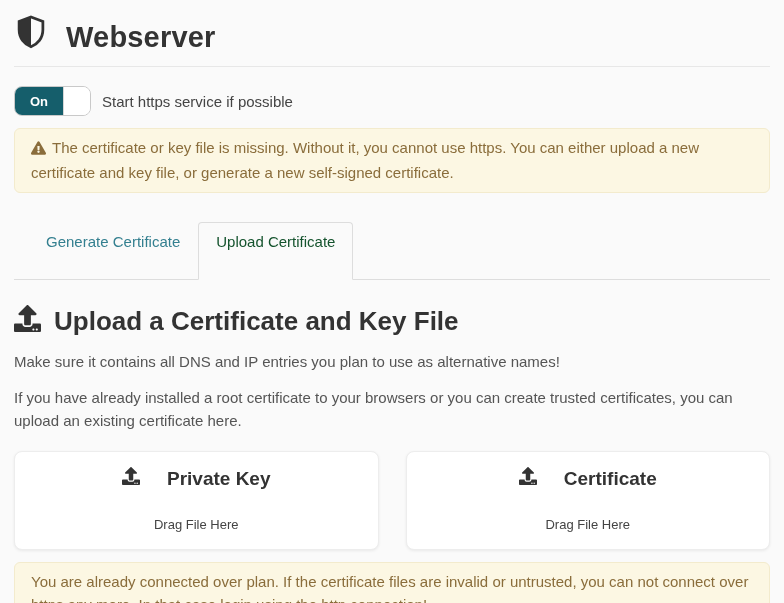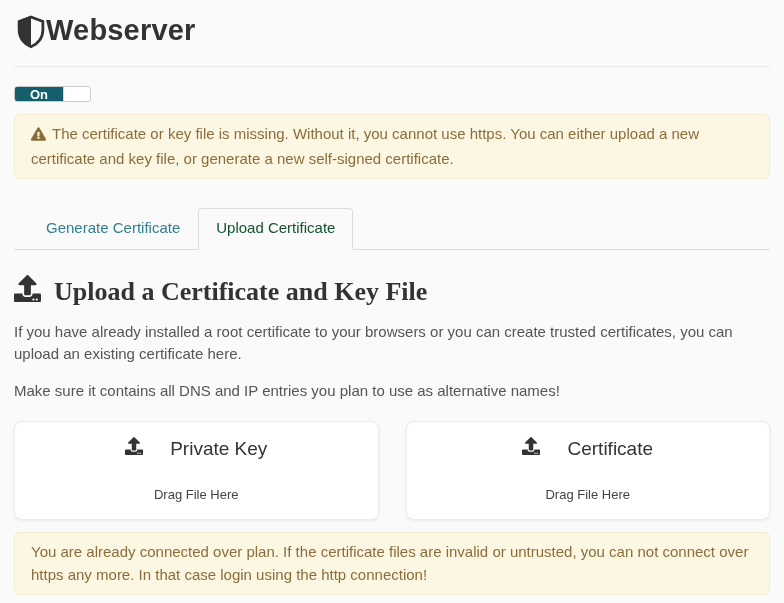--- a/index.html
+++ b/index.html
@@ -6,30 +6,30 @@
   html,body { width: 784px; height: 603px; }
   body {
     font-family: "Liberation Sans", "DejaVu Sans", sans-serif;
     background: #fafafa;
     color: #555;
     overflow: hidden;
   }
   .page { padding: 10px 14px 0; }
 
   
-  .hdr { display: flex; align-items: flex-start; gap: 0; padding: 4px 2px 0; }
+  .hdr { display: flex; align-items: flex-end; gap: 20px; padding: 4px 2px 0; }
   .hdr svg { flex: 0 0 auto; }
   h1 { font-size: 29px; font-weight: 700; color: #333; letter-spacing: 0.2px; }
   .divider { border: none; border-top: 1px solid #e7e7e7; margin: 12px 0 19px; }
 
   
   .toggle-row { display: flex; align-items: center; margin-bottom: 12px; }
   .toggle {
-    display: flex; width: 77px; height: 16px;
-    border: 1px solid #c9c9c9; border-radius: 3px; overflow: hidden;
+    display: flex; width: 77px; height: 30px;
+    border: 1px solid #c9c9c9; border-radius: 8px; overflow: hidden;
     background: #fff; cursor: pointer; flex: 0 0 auto;
   }
   .toggle-on {
     width: 48px; background: #155e6b; color: #fff;
     font-size: 13px; font-weight: 700;
     display: flex; align-items: center; justify-content: center;
   }
   .toggle-knob { flex: 1; background: #fff; border-left: 1px solid #d6d6d6; }
   .toggle-label { margin-left: 11px; font-size: 15px; color: #444; }
 
@@ -38,46 +38,46 @@
     background: #fcf7e3; border: 1px solid #f3ebcd; border-radius: 6px;
     color: #8a6d3b; font-size: 15px; line-height: 1.55;
     padding: 7px 16px; margin-bottom: 29px;
   }
   .alert .warn-ic { display: inline-block; vertical-align: -2px; margin-right: 6px; }
   .alert.second { margin: 12px 0 13px; }
 
   
   .tabs { display: flex; border-bottom: 1px solid #dddddd; padding-left: 14px; }
   .tab {
-    padding: 10px 17px 12px; font-size: 15px; color: #337f8f;
+    padding: 10px 17px 28px; font-size: 15px; color: #337f8f;
     text-decoration: none; cursor: pointer; border: 1px solid transparent;
   }
   .tab.active {
     color: #14532d; background: #fafafa;
     border: 1px solid #dddddd; border-bottom: 1px solid #fafafa;
     border-radius: 4px 4px 0 0; margin-bottom: -1px; cursor: default;
   }
 
   
   h2 {
     margin: 25px 0 12px; font-size: 26px; font-weight: 700; color: #333;
-    display: flex; align-items: center; gap: 13px; font-family: Liberation Serif, serif;
+    display: flex; align-items: center; gap: 13px;
   }
   .para { font-size: 15px; line-height: 1.5; color: #555; margin-bottom: 14px; }
 
   
   .dropzones { display: flex; gap: 27px; margin: 19px 0 10px; }
   .dropzone {
     flex: 1; background: #ffffff; border: 1px solid #ededed; border-radius: 8px;
     box-shadow: 0 1px 3px rgba(0,0,0,0.07);
     text-align: center; padding: 15px 10px 17px; cursor: pointer;
   }
   .dz-title {
     font-size: 19px; color: #333;
-    display: flex; align-items: center; justify-content: center; gap: 27px;
+    display: flex; align-items: center; justify-content: center; gap: 27px; font-weight: bold;
   }
   .dz-hint { font-size: 13px; color: #444; margin-top: 27px; }
 </style>
 </head>
 <body>
 
 <div class="page">
 
   <div class="hdr">
     <span>
@@ -89,20 +89,21 @@
     <h1>Webserver</h1>
   </div>
 
   <hr class="divider">
 
   <div class="toggle-row">
     <div class="toggle">
       <span class="toggle-on">On</span>
       <span class="toggle-knob"></span>
     </div>
+    <span class="toggle-label">Start https service if possible</span>
   </div>
 
   <div class="alert">
     <span class="warn-ic">
       <svg width="15" height="14" viewBox="0 0 576 512" fill="#8a6d3b">
         <path d="M569.5 440C588 472 564.8 512 527.9 512H48.1c-36.9 0-60-40.1-41.6-72L246.4 24c18.5-32 64.7-32 83.2 0l239.9 416zM288 354c-25.4 0-46 20.6-46 46s20.6 46 46 46 46-20.6 46-46-20.6-46-46-46zm-43.7-165.3l7.4 136c.3 6.4 5.6 11.3 12 11.3h48.5c6.4 0 11.6-5 12-11.3l7.4-136c.4-6.9-5.1-12.7-12-12.7h-63.4c-6.9 0-12.3 5.8-11.9 12.7z"></path>
       </svg>
     </span><span>The certificate or key file is missing. Without it, you cannot use https. You can either upload a new certificate and key file, or generate a new self-signed certificate.</span>
   </div>
 
@@ -113,22 +114,22 @@
 
   <h2>
     <span>
       <svg width="27" height="27" viewBox="0 0 512 512" fill="#333">
         <path d="M296 384h-80c-13.3 0-24-10.7-24-24V192h-87.7c-17.8 0-26.7-21.5-14.1-34.1L242.3 5.7c7.5-7.5 19.8-7.5 27.3 0l152.2 152.2c12.6 12.6 3.7 34.1-14.1 34.1H320v168c0 13.3-10.7 24-24 24zm216-8v112c0 13.3-10.7 24-24 24H24c-13.3 0-24-10.7-24-24V376c0-13.3 10.7-24 24-24h136v8c0 30.9 25.1 56 56 56h80c30.9 0 56-25.1 56-56v-8h136c13.3 0 24 10.7 24 24zm-124 88c0-11-9-20-20-20s-20 9-20 20 9 20 20 20 20-9 20-20zm64 0c0-11-9-20-20-20s-20 9-20 20 9 20 20 20 20-9 20-20z"></path>
       </svg>
     </span>
     <span>Upload a Certificate and Key File</span>
   </h2>
 
+  <p class="para">Make sure it contains all DNS and IP entries you plan to use as alternative names!</p>
   <p class="para">If you have already installed a root certificate to your browsers or you can create trusted certificates, you can upload an existing certificate here.</p>
-  <p class="para">Make sure it contains all DNS and IP entries you plan to use as alternative names!</p>
 
   <div class="dropzones">
     <div class="dropzone">
       <div class="dz-title">
         <span>
           <svg width="18" height="18" viewBox="0 0 512 512" fill="#333">
             <path d="M296 384h-80c-13.3 0-24-10.7-24-24V192h-87.7c-17.8 0-26.7-21.5-14.1-34.1L242.3 5.7c7.5-7.5 19.8-7.5 27.3 0l152.2 152.2c12.6 12.6 3.7 34.1-14.1 34.1H320v168c0 13.3-10.7 24-24 24zm216-8v112c0 13.3-10.7 24-24 24H24c-13.3 0-24-10.7-24-24V376c0-13.3 10.7-24 24-24h136v8c0 30.9 25.1 56 56 56h80c30.9 0 56-25.1 56-56v-8h136c13.3 0 24 10.7 24 24zm-124 88c0-11-9-20-20-20s-20 9-20 20 9 20 20 20 20-9 20-20zm64 0c0-11-9-20-20-20s-20 9-20 20 9 20 20 20 20-9 20-20z"></path>
           </svg>
         </span>
         <span>Private Key</span>

